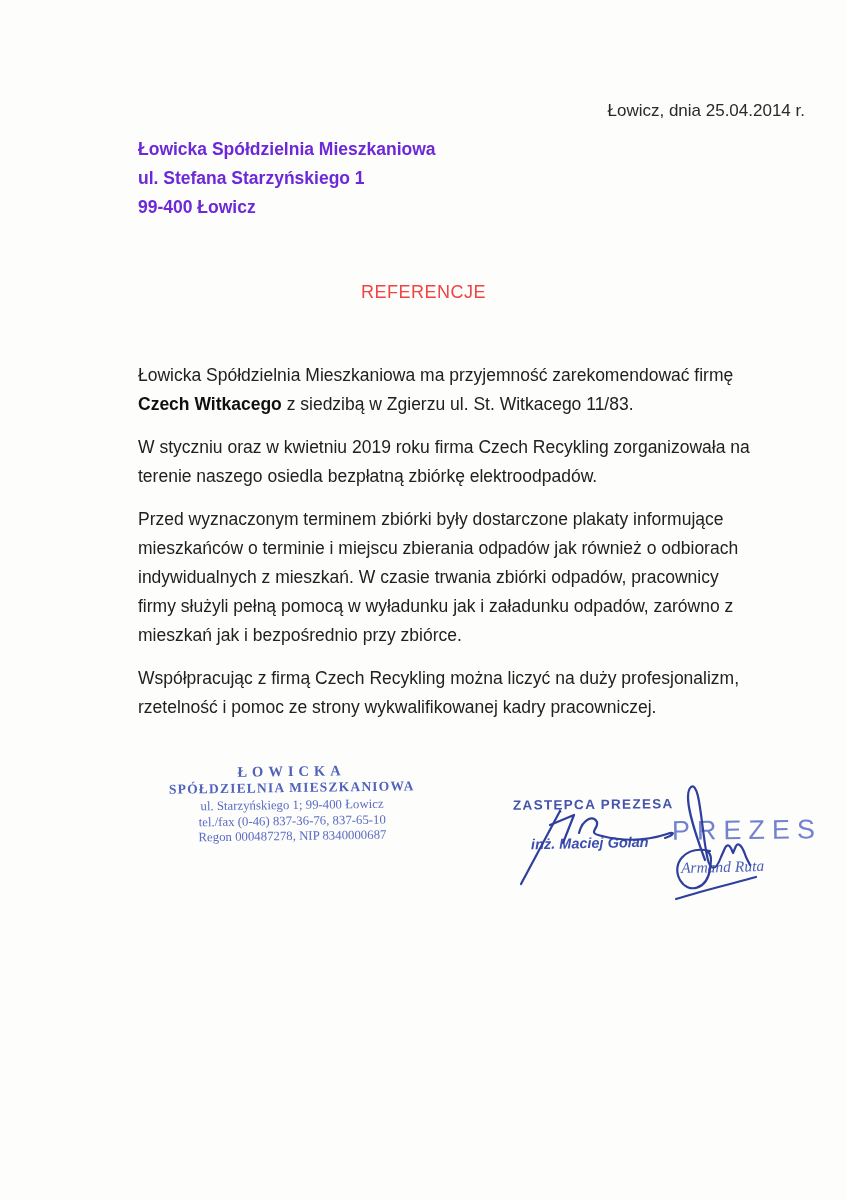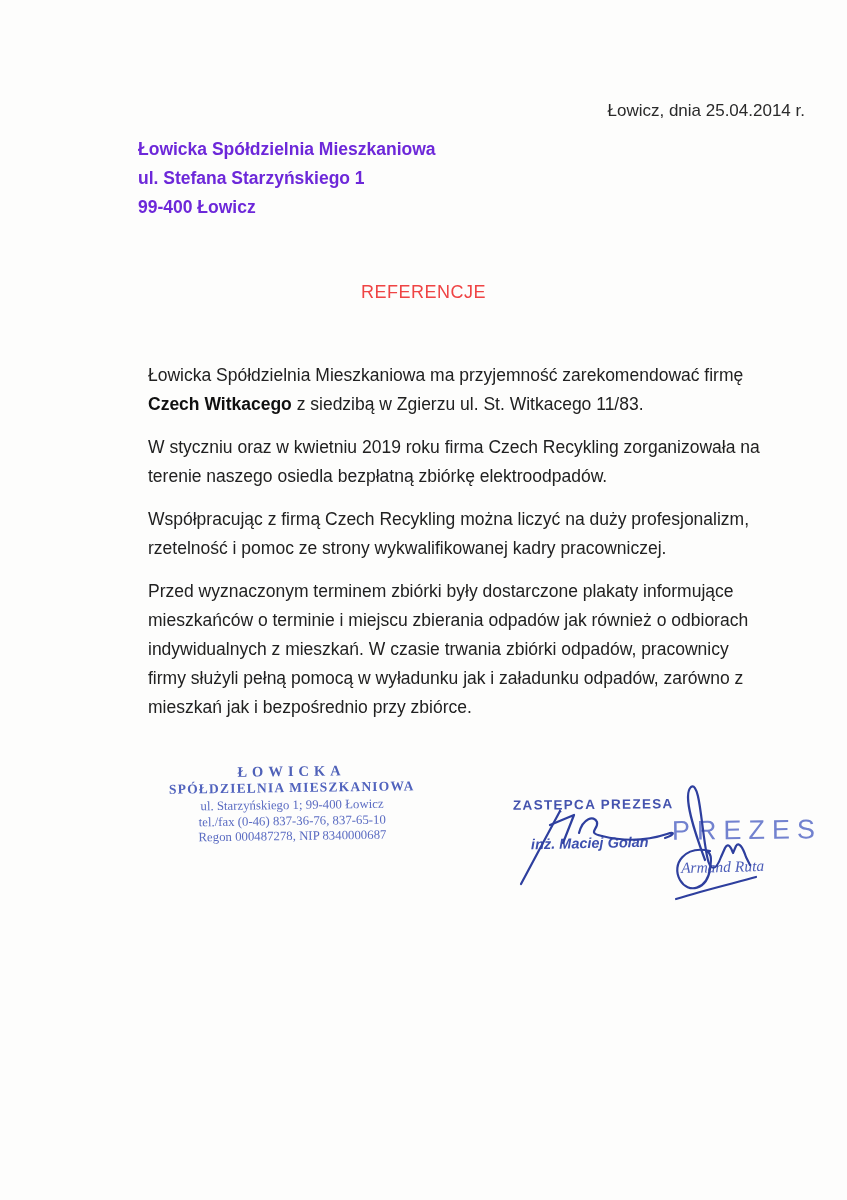--- a/index.html
+++ b/index.html
@@ -34,21 +34,21 @@
   .title {
     margin-top: 56px;
     text-align: center;
     font-size: 18px;
     letter-spacing: 0.5px;
     line-height: 29px;
     color: #ef4444;
   }
   .body-text { margin: 54px 60px 0 138px; }
   .para {
-    margin: 0 0 14px 10px;
+    margin: 0 0 14px 0;
     font-size: 17.5px;
     line-height: 29px;
     white-space: pre-line;
     color: #212121;
   }
   .para strong { color: #101010; }
 
   
   .stamp-left {
     position: absolute;
@@ -112,27 +112,27 @@
   <div class="sender">Łowicka Spółdzielnia Mieszkaniowa
 ul. Stefana Starzyńskiego 1
 99-400 Łowicz</div>
 
   <div class="title">REFERENCJE</div>
 
   <div class="body-text">
     <p class="para"><span>Łowicka Spółdzielnia Mieszkaniowa  ma przyjemność zarekomendować firmę</span><br><strong>Czech Witkacego</strong><span> z siedzibą w Zgierzu ul. St. Witkacego 11/83.</span></p>
     <p class="para">W styczniu oraz w kwietniu  2019 roku firma Czech Recykling zorganizowała na
 terenie naszego osiedla bezpłatną zbiórkę  elektroodpadów.</p>
-    <p class="para">Współpracując z firmą Czech Recykling można liczyć na duży profesjonalizm,
-rzetelność i pomoc ze strony wykwalifikowanej kadry pracowniczej.</p>
     <p class="para">Przed wyznaczonym terminem zbiórki były dostarczone plakaty informujące
 mieszkańców o terminie i miejscu zbierania odpadów jak również o odbiorach
 indywidualnych z mieszkań.  W czasie trwania zbiórki odpadów, pracownicy
 firmy służyli pełną pomocą w wyładunku jak i załadunku odpadów, zarówno z
 mieszkań jak i bezpośrednio przy zbiórce.</p>
+    <p class="para">Współpracując z firmą Czech Recykling można liczyć na duży profesjonalizm,
+rzetelność i pomoc ze strony wykwalifikowanej kadry pracowniczej.</p>
   </div>
 
   <div class="stamp-left">
     <div class="stamp-org1">ŁOWICKA</div>
     <div class="stamp-org2">SPÓŁDZIELNIA MIESZKANIOWA</div>
     <div class="stamp-small first">ul. Starzyńskiego 1; 99-400 Łowicz</div>
     <div class="stamp-small">tel./fax (0-46) 837-36-76, 837-65-10</div>
     <div class="stamp-small">Regon 000487278, NIP 8340000687</div>
   </div>
 

